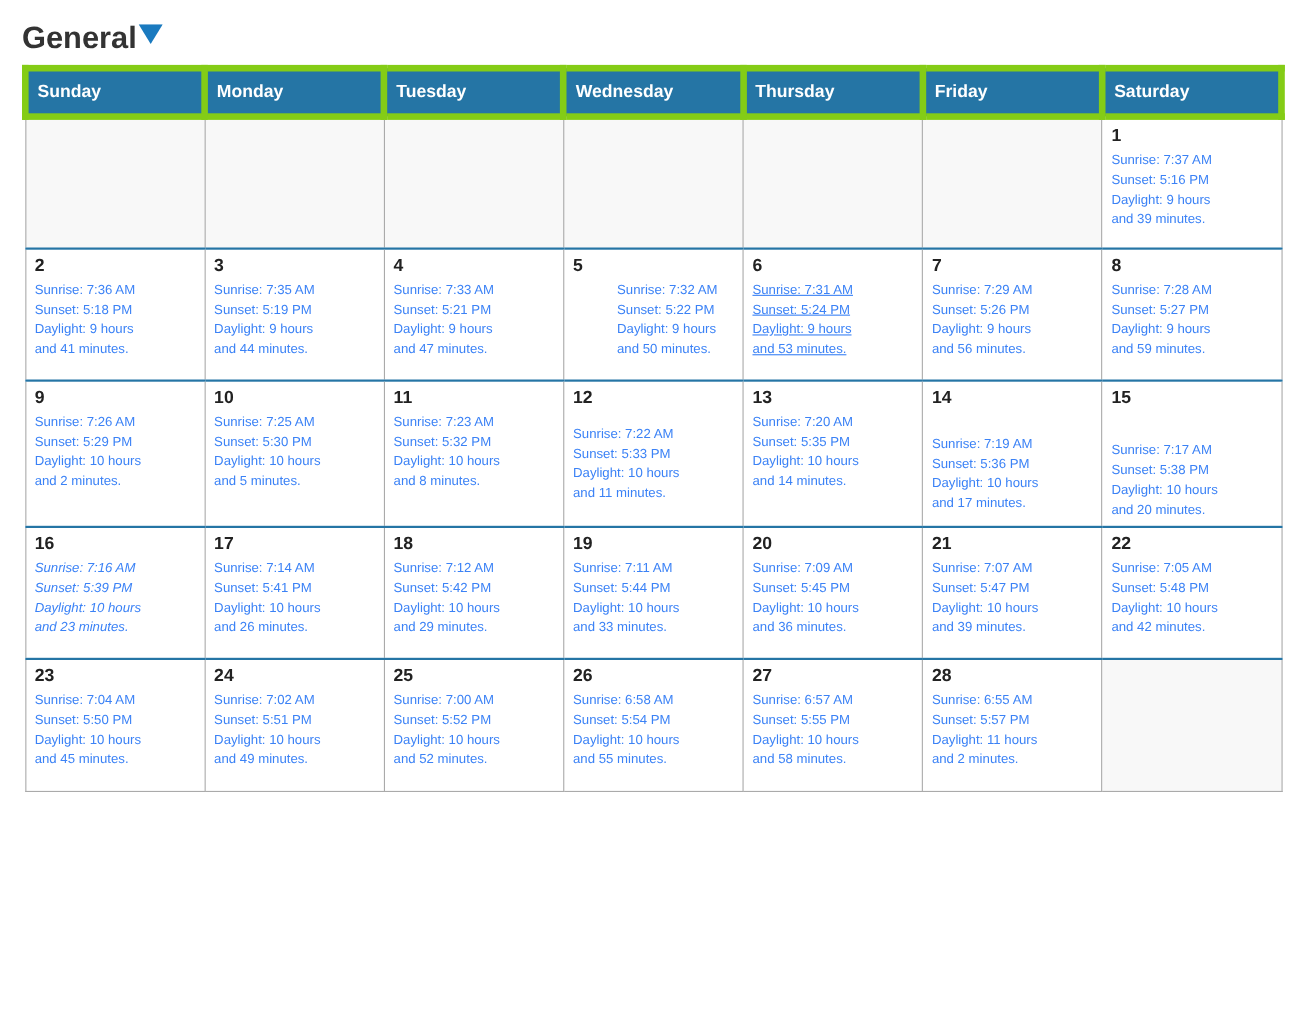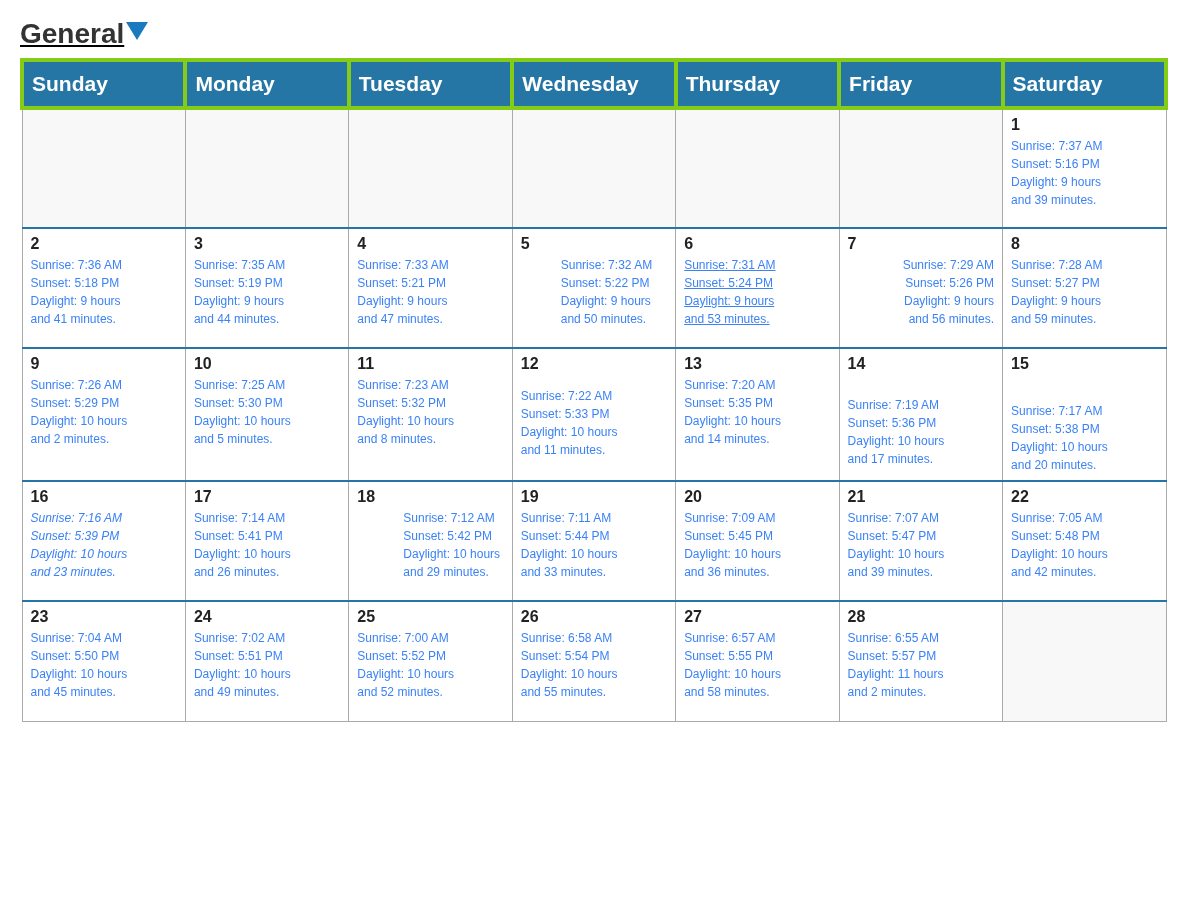--- a/index.html
+++ b/index.html
@@ -13,21 +13,20 @@
     .header {
       display: flex;
       justify-content: space-between;
       align-items: flex-start;
       margin-bottom: 10px;
     }
     .logo {
       display: flex;
       flex-direction: column;
       align-items: flex-start;
-      text-decoration: underline;
     }
     .logo-text {
       font-size: 28px;
       font-weight: bold;
       color: #333;
       line-height: 1;
     }
     .logo-blue {
       color: #1a7abf;
       font-size: 28px;
@@ -49,24 +48,24 @@
     }
     .calendar {
       width: 100%;
       border-collapse: collapse;
       margin-top: 10px;
     }
     .calendar th {
       background-color: #2575a5;
       color: #fff;
       padding: 10px 8px;
-      font-size: 21px;
+      font-size: 16px;
       font-weight: bold;
       text-align: left;
-      border: 4px solid #84cc16;
+      border: 6px solid #84cc16;
     }
     .calendar td {
       border: 1px solid #aaa;
       vertical-align: top;
       padding: 6px 8px;
       width: 14.28%;
       min-height: 110px;
       height: 120px;
       background: #fff;
     }
@@ -169,21 +168,21 @@
         </td>
         <td>
           <span class="day-number">6</span>
           <div class="day-info" style="white-space: pre-line; text-decoration: underline;">Sunrise: 7:31 AM
 Sunset: 5:24 PM
 Daylight: 9 hours
 and 53 minutes.</div>
         </td>
         <td>
           <span class="day-number">7</span>
-          <div class="day-info" style="white-space: pre-line; text-align: right;">Sunrise: 7:29 AM
+          <div class="day-info" style="white-space: pre-line;">Sunrise: 7:29 AM
 Sunset: 5:26 PM
 Daylight: 9 hours
 and 56 minutes.</div>
         </td>
         <td>
           <span class="day-number">8</span>
           <div class="day-info" style="white-space: pre-line;">Sunrise: 7:28 AM
 Sunset: 5:27 PM
 Daylight: 9 hours
 and 59 minutes.</div>
@@ -250,21 +249,21 @@
         </td>
         <td>
           <span class="day-number">17</span>
           <div class="day-info" style="white-space: pre-line;">Sunrise: 7:14 AM
 Sunset: 5:41 PM
 Daylight: 10 hours
 and 26 minutes.</div>
         </td>
         <td>
           <span class="day-number">18</span>
-          <div class="day-info" style="white-space: pre-line; margin-left: 46px;">Sunrise: 7:12 AM
+          <div class="day-info" style="white-space: pre-line;">Sunrise: 7:12 AM
 Sunset: 5:42 PM
 Daylight: 10 hours
 and 29 minutes.</div>
         </td>
         <td>
           <span class="day-number">19</span>
           <div class="day-info" style="white-space: pre-line;">Sunrise: 7:11 AM
 Sunset: 5:44 PM
 Daylight: 10 hours
 and 33 minutes.</div>

